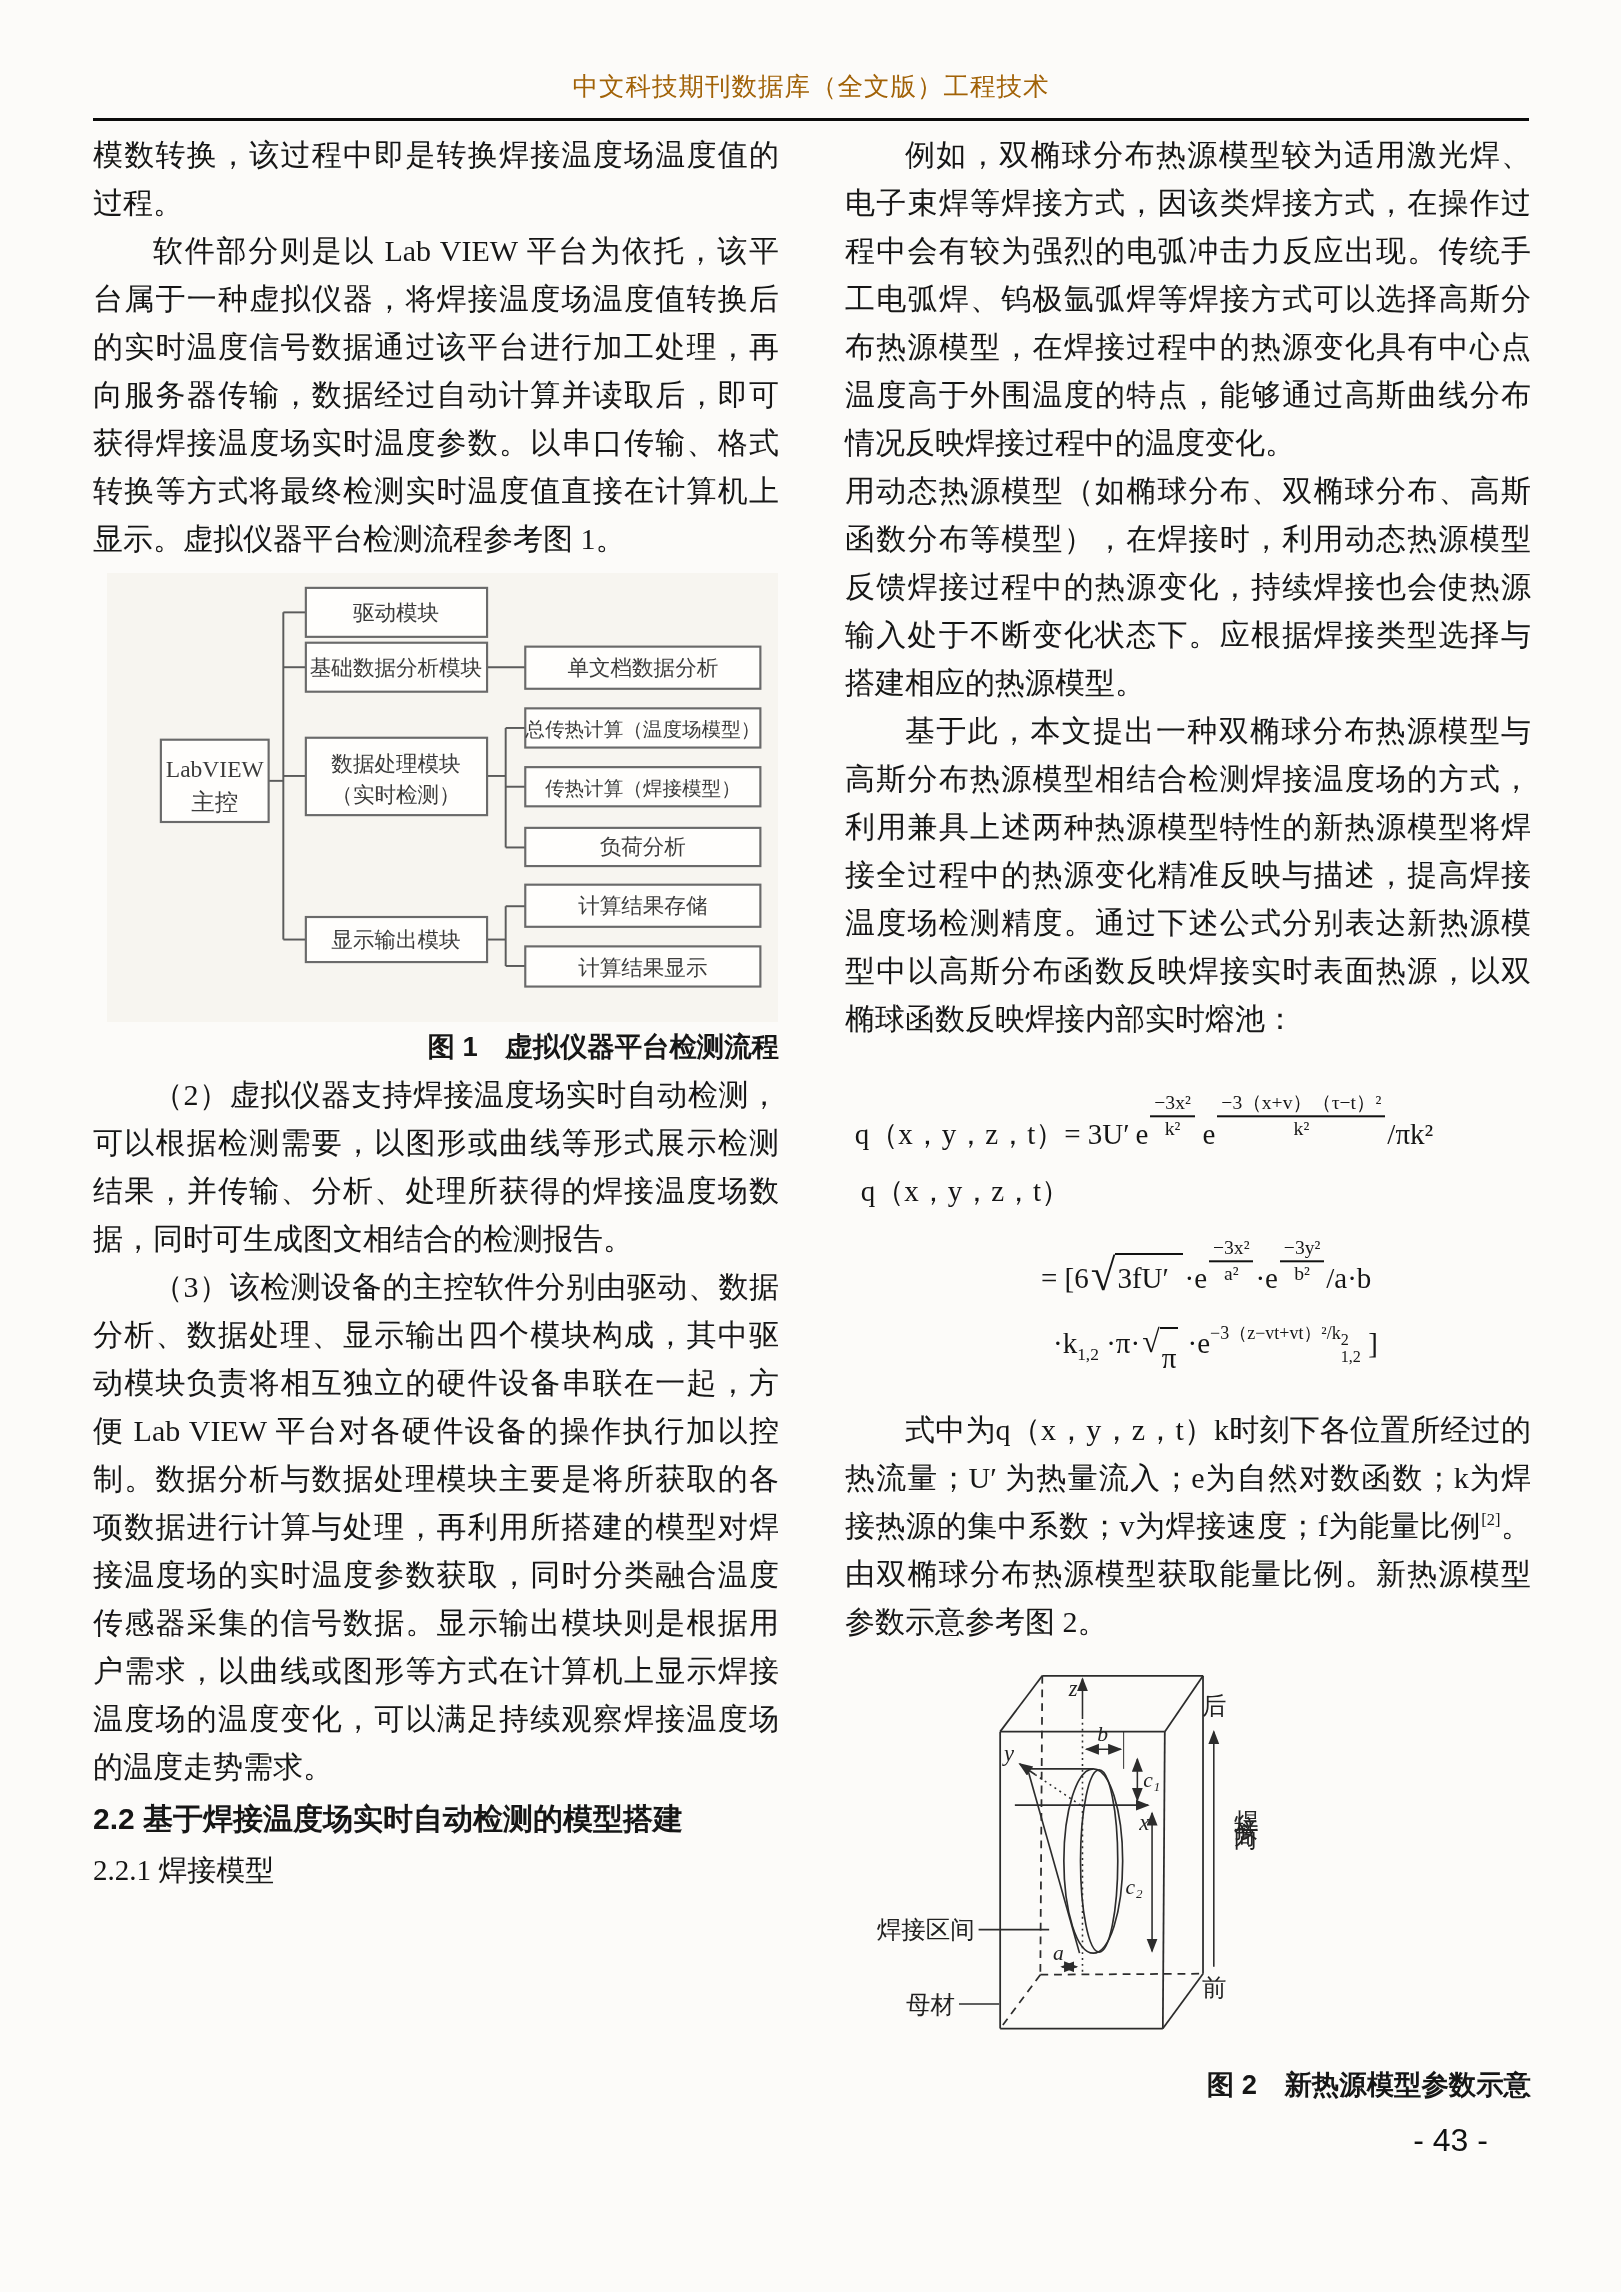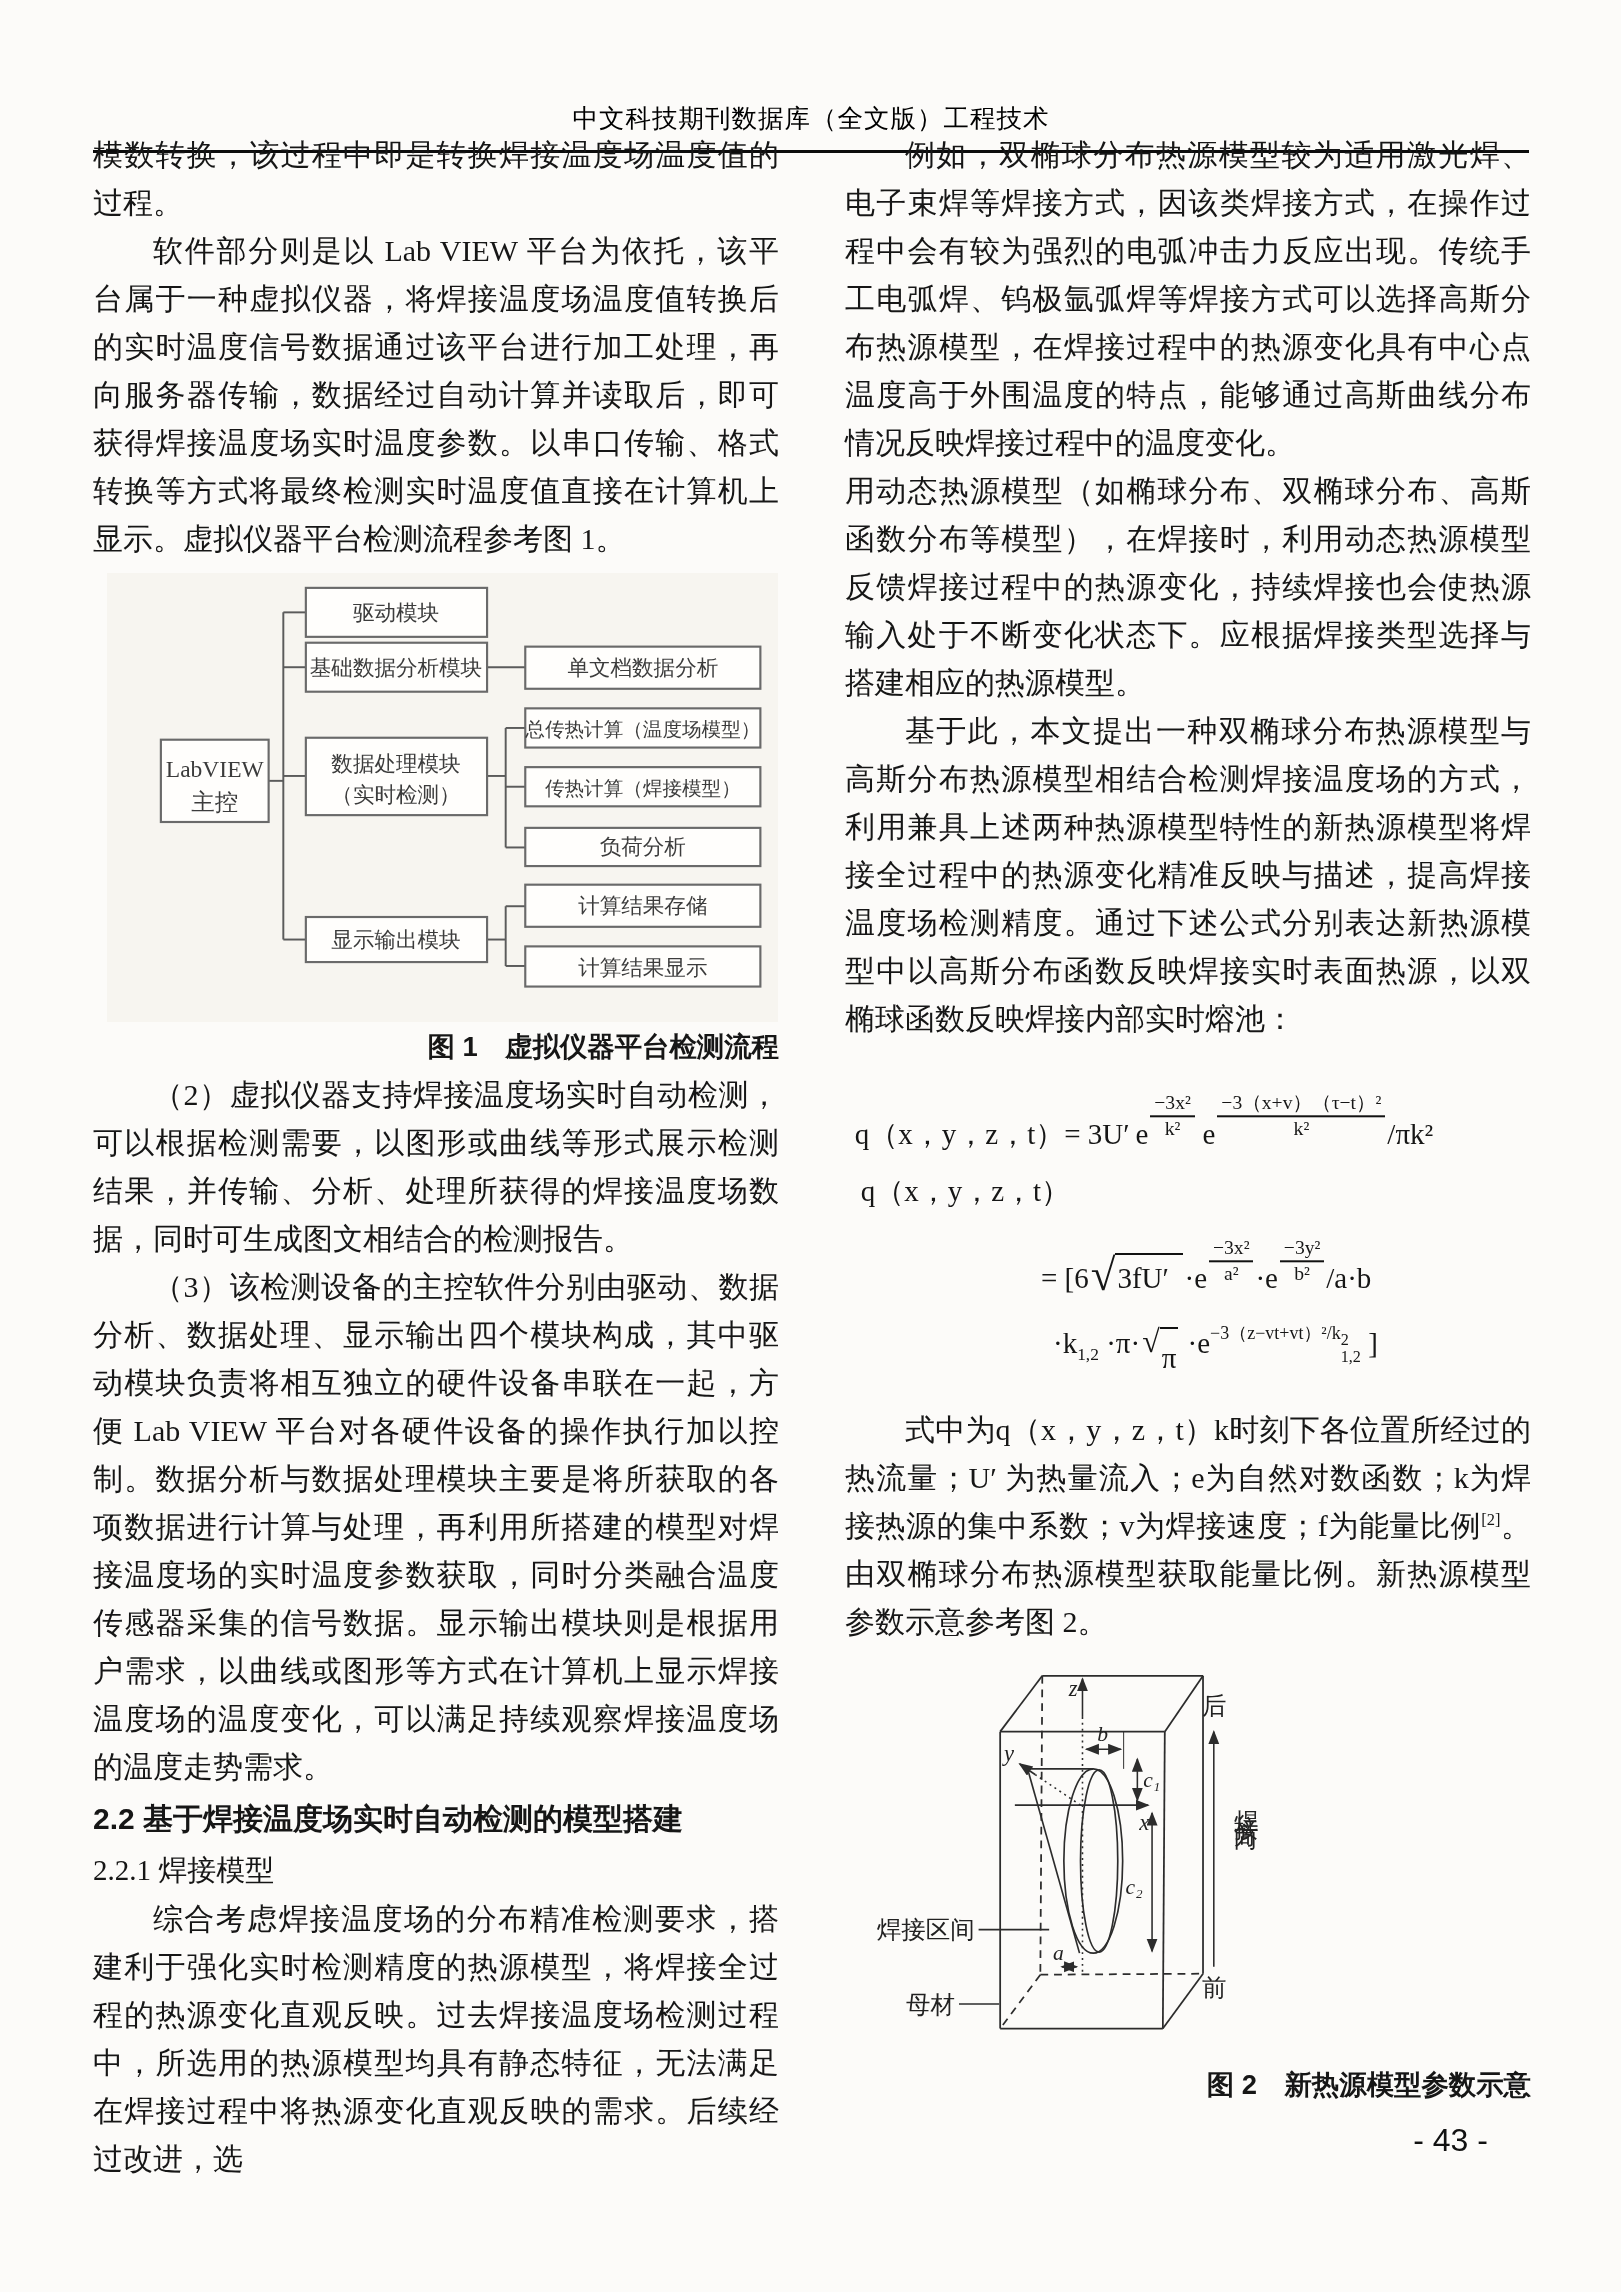--- a/index.html
+++ b/index.html
@@ -4,21 +4,21 @@
 <style>
   html,body{margin:0;padding:0;background:#e8e8e8;}
   .page{
     position:relative;width:1621px;height:2293px;background:#fcfbf9;
     font-family:"Liberation Serif","DejaVu Serif",serif;color:#161616;
     overflow:hidden;margin:0 auto;
   }
   .header{
     position:absolute;left:93px;width:1436px;top:69px;
     text-align:center;font-size:25.5px;letter-spacing:1px;
-    padding-bottom:13.7px;border-bottom:3.9px solid #0c0c0c;color:#000000;margin-top:32px;
+    padding-bottom:13.7px;border-bottom:3.9px solid #0c0c0c;color:#a16207;
   }
   .col{position:absolute;top:131px;width:686px;font-size:30px;line-height:48px;text-align:justify;}
   .col-left{left:93px;}
   .col-right{left:845px;}
   p.body{margin:0;}
   p.ind{text-indent:2em;}
   .h22{font-family:"Liberation Sans","DejaVu Sans",sans-serif;font-weight:bold;font-size:30px;line-height:55px;margin:0;text-align:left;}
   .h221{font-size:29px;line-height:49px;margin:0;text-align:left;}
   .figwrap1{width:671px;height:449px;margin:9.8px 0 0 13.7px;background:#f7f5f0;}
   .figwrap2{position:relative;width:686px;height:397px;margin:17.6px 0 0 15.7px;}
@@ -110,21 +110,20 @@
           <text x="547" y="410">计算结果显示</text>
         </g>
       </svg>
     </div>
     <p class="figcap">图 1　虚拟仪器平台检测流程</p>
 
     <p class="body ind">（2）虚拟仪器支持焊接温度场实时自动检测，可以根据检测需要，以图形或曲线等形式展示检测结果，并传输、分析、处理所获得的焊接温度场数据，同时可生成图文相结合的检测报告。</p>
     <p class="body ind">（3）该检测设备的主控软件分别由驱动、数据分析、数据处理、显示输出四个模块构成，其中驱动模块负责将相互独立的硬件设备串联在一起，方便 Lab VIEW 平台对各硬件设备的操作执行加以控制。数据分析与数据处理模块主要是将所获取的各项数据进行计算与处理，再利用所搭建的模型对焊接温度场的实时温度参数获取，同时分类融合温度传感器采集的信号数据。显示输出模块则是根据用户需求，以曲线或图形等方式在计算机上显示焊接温度场的温度变化，可以满足持续观察焊接温度场的温度走势需求。</p>
     <p class="h22">2.2 基于焊接温度场实时自动检测的模型搭建</p>
     <p class="h221">2.2.1 焊接模型</p>
-    <p class="body ind">综合考虑焊接温度场的分布精准检测要求，搭建利于强化实时检测精度的热源模型，将焊接全过程的热源变化直观反映。过去焊接温度场检测过程中，所选用的热源模型均具有静态特征，无法满足在焊接过程中将热源变化直观反映的需求。后续经过改进，选</p>
   </div>
 
   <div class="col col-right">
     <p class="body ind">例如，双椭球分布热源模型较为适用激光焊、电子束焊等焊接方式，因该类焊接方式，在操作过程中会有较为强烈的电弧冲击力反应出现。传统手工电弧焊、钨极氩弧焊等焊接方式可以选择高斯分布热源模型，在焊接过程中的热源变化具有中心点温度高于外围温度的特点，能够通过高斯曲线分布情况反映焊接过程中的温度变化。</p>
     <p class="body">用动态热源模型（如椭球分布、双椭球分布、高斯函数分布等模型），在焊接时，利用动态热源模型反馈焊接过程中的热源变化，持续焊接也会使热源输入处于不断变化状态下。应根据焊接类型选择与搭建相应的热源模型。</p>
     <p class="body ind">基于此，本文提出一种双椭球分布热源模型与高斯分布热源模型相结合检测焊接温度场的方式，利用兼具上述两种热源模型特性的新热源模型将焊接全过程中的热源变化精准反映与描述，提高焊接温度场检测精度。通过下述公式分别表达新热源模型中以高斯分布函数反映焊接实时表面热源，以双椭球函数反映焊接内部实时熔池：</p>
 
     <div class="formula f1">
       <span>q（x，y，z，t）= 3U′</span>
       <span class="ebase">e</span>

